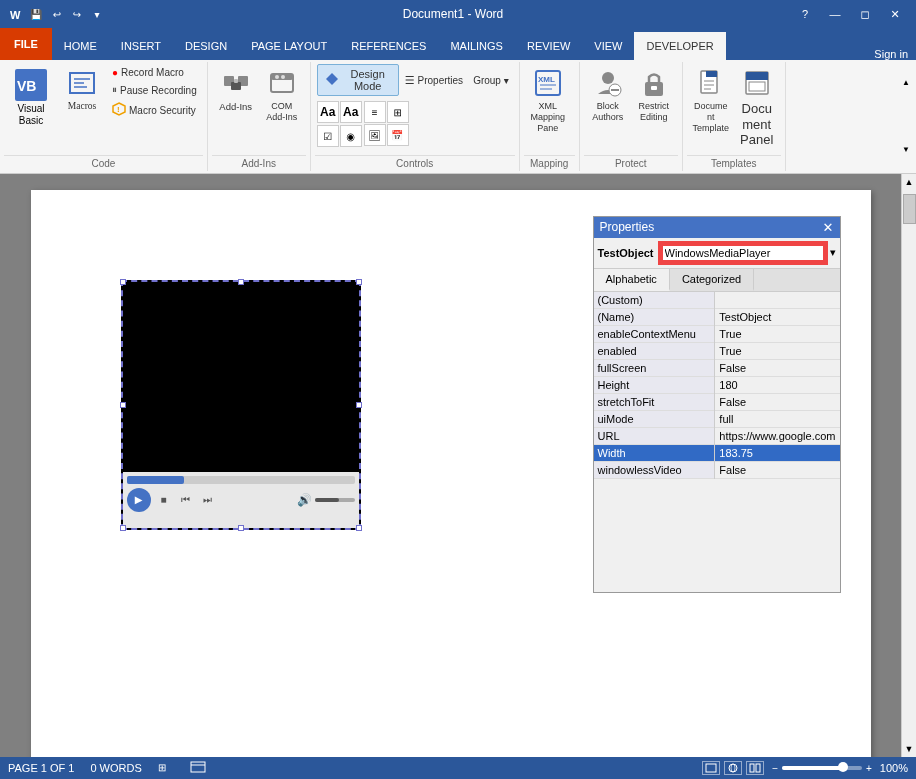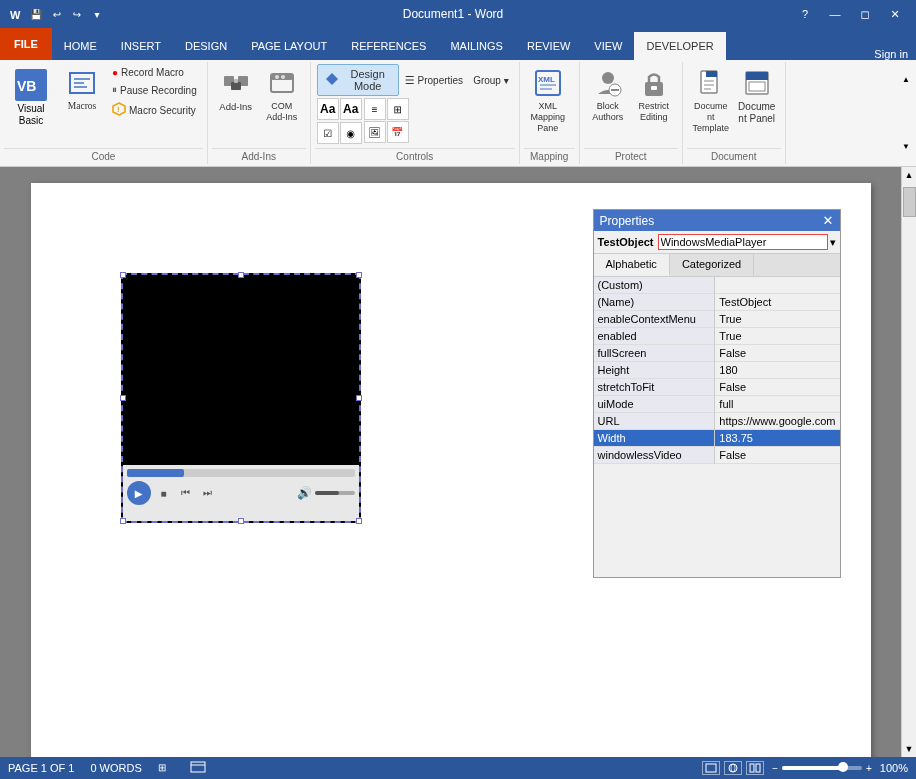--- a/index.html
+++ b/index.html
@@ -133,21 +133,21 @@
       display: flex;
       align-items: center;
       padding: 3px 4px;
       background: #f0f0f0;
       border-bottom: 1px solid #ccc;
     }
     .props-object-label { font-size: 11px; font-weight: bold; margin-right: 4px; }
     .props-object-select {
       flex: 1;
       font-size: 11px;
-      border: 1px solid #ef4444;
+      border: 5px solid #ef4444;
       background: white;
       padding: 1px 2px;
       appearance: none;
     }
     .props-tabs { display: flex; border-bottom: 1px solid #ccc; background: #e0e0e0; }
     .props-tab {
       padding: 4px 12px;
       cursor: pointer;
       font-size: 11px;
       border-right: 1px solid #ccc;
@@ -454,24 +454,24 @@
             <div class="ribbon-btn-label" style="font-size:9px;">Document Template</div>
           </div>
           <div class="ribbon-btn">
             <div class="ribbon-btn-icon">
               <svg width="30" height="30" viewBox="0 0 30 30">
                 <rect x="4" y="4" width="22" height="22" fill="white" stroke="#888" stroke-width="1.5" rx="1"></rect>
                 <rect x="4" y="4" width="22" height="8" fill="#2b579a"></rect>
                 <rect x="7" y="14" width="16" height="9" fill="none" stroke="#888" stroke-width="1"></rect>
               </svg>
             </div>
-            <div class="ribbon-btn-label" style="font-size:10px;">Document Panel</div>
-          </div>
-        </div>
-        <div class="ribbon-group-label">Document</div>
+            <div class="ribbon-btn-label" style="font-size:13px;">Document Panel</div>
+          </div>
+        </div>
+        <div class="ribbon-group-label">Templates</div>
       </div>
 
       <div style="margin-left:auto;display:flex;align-items:center;padding-right:4px;">
         <div style="width:12px;height:80px;display:flex;flex-direction:column;align-items:center;justify-content:space-between;padding:2px 0;">
           <div style="font-size:8px;cursor:pointer;">▲</div>
           <div style="font-size:8px;cursor:pointer;">▼</div>
         </div>
       </div>
     </div>
   </div>

